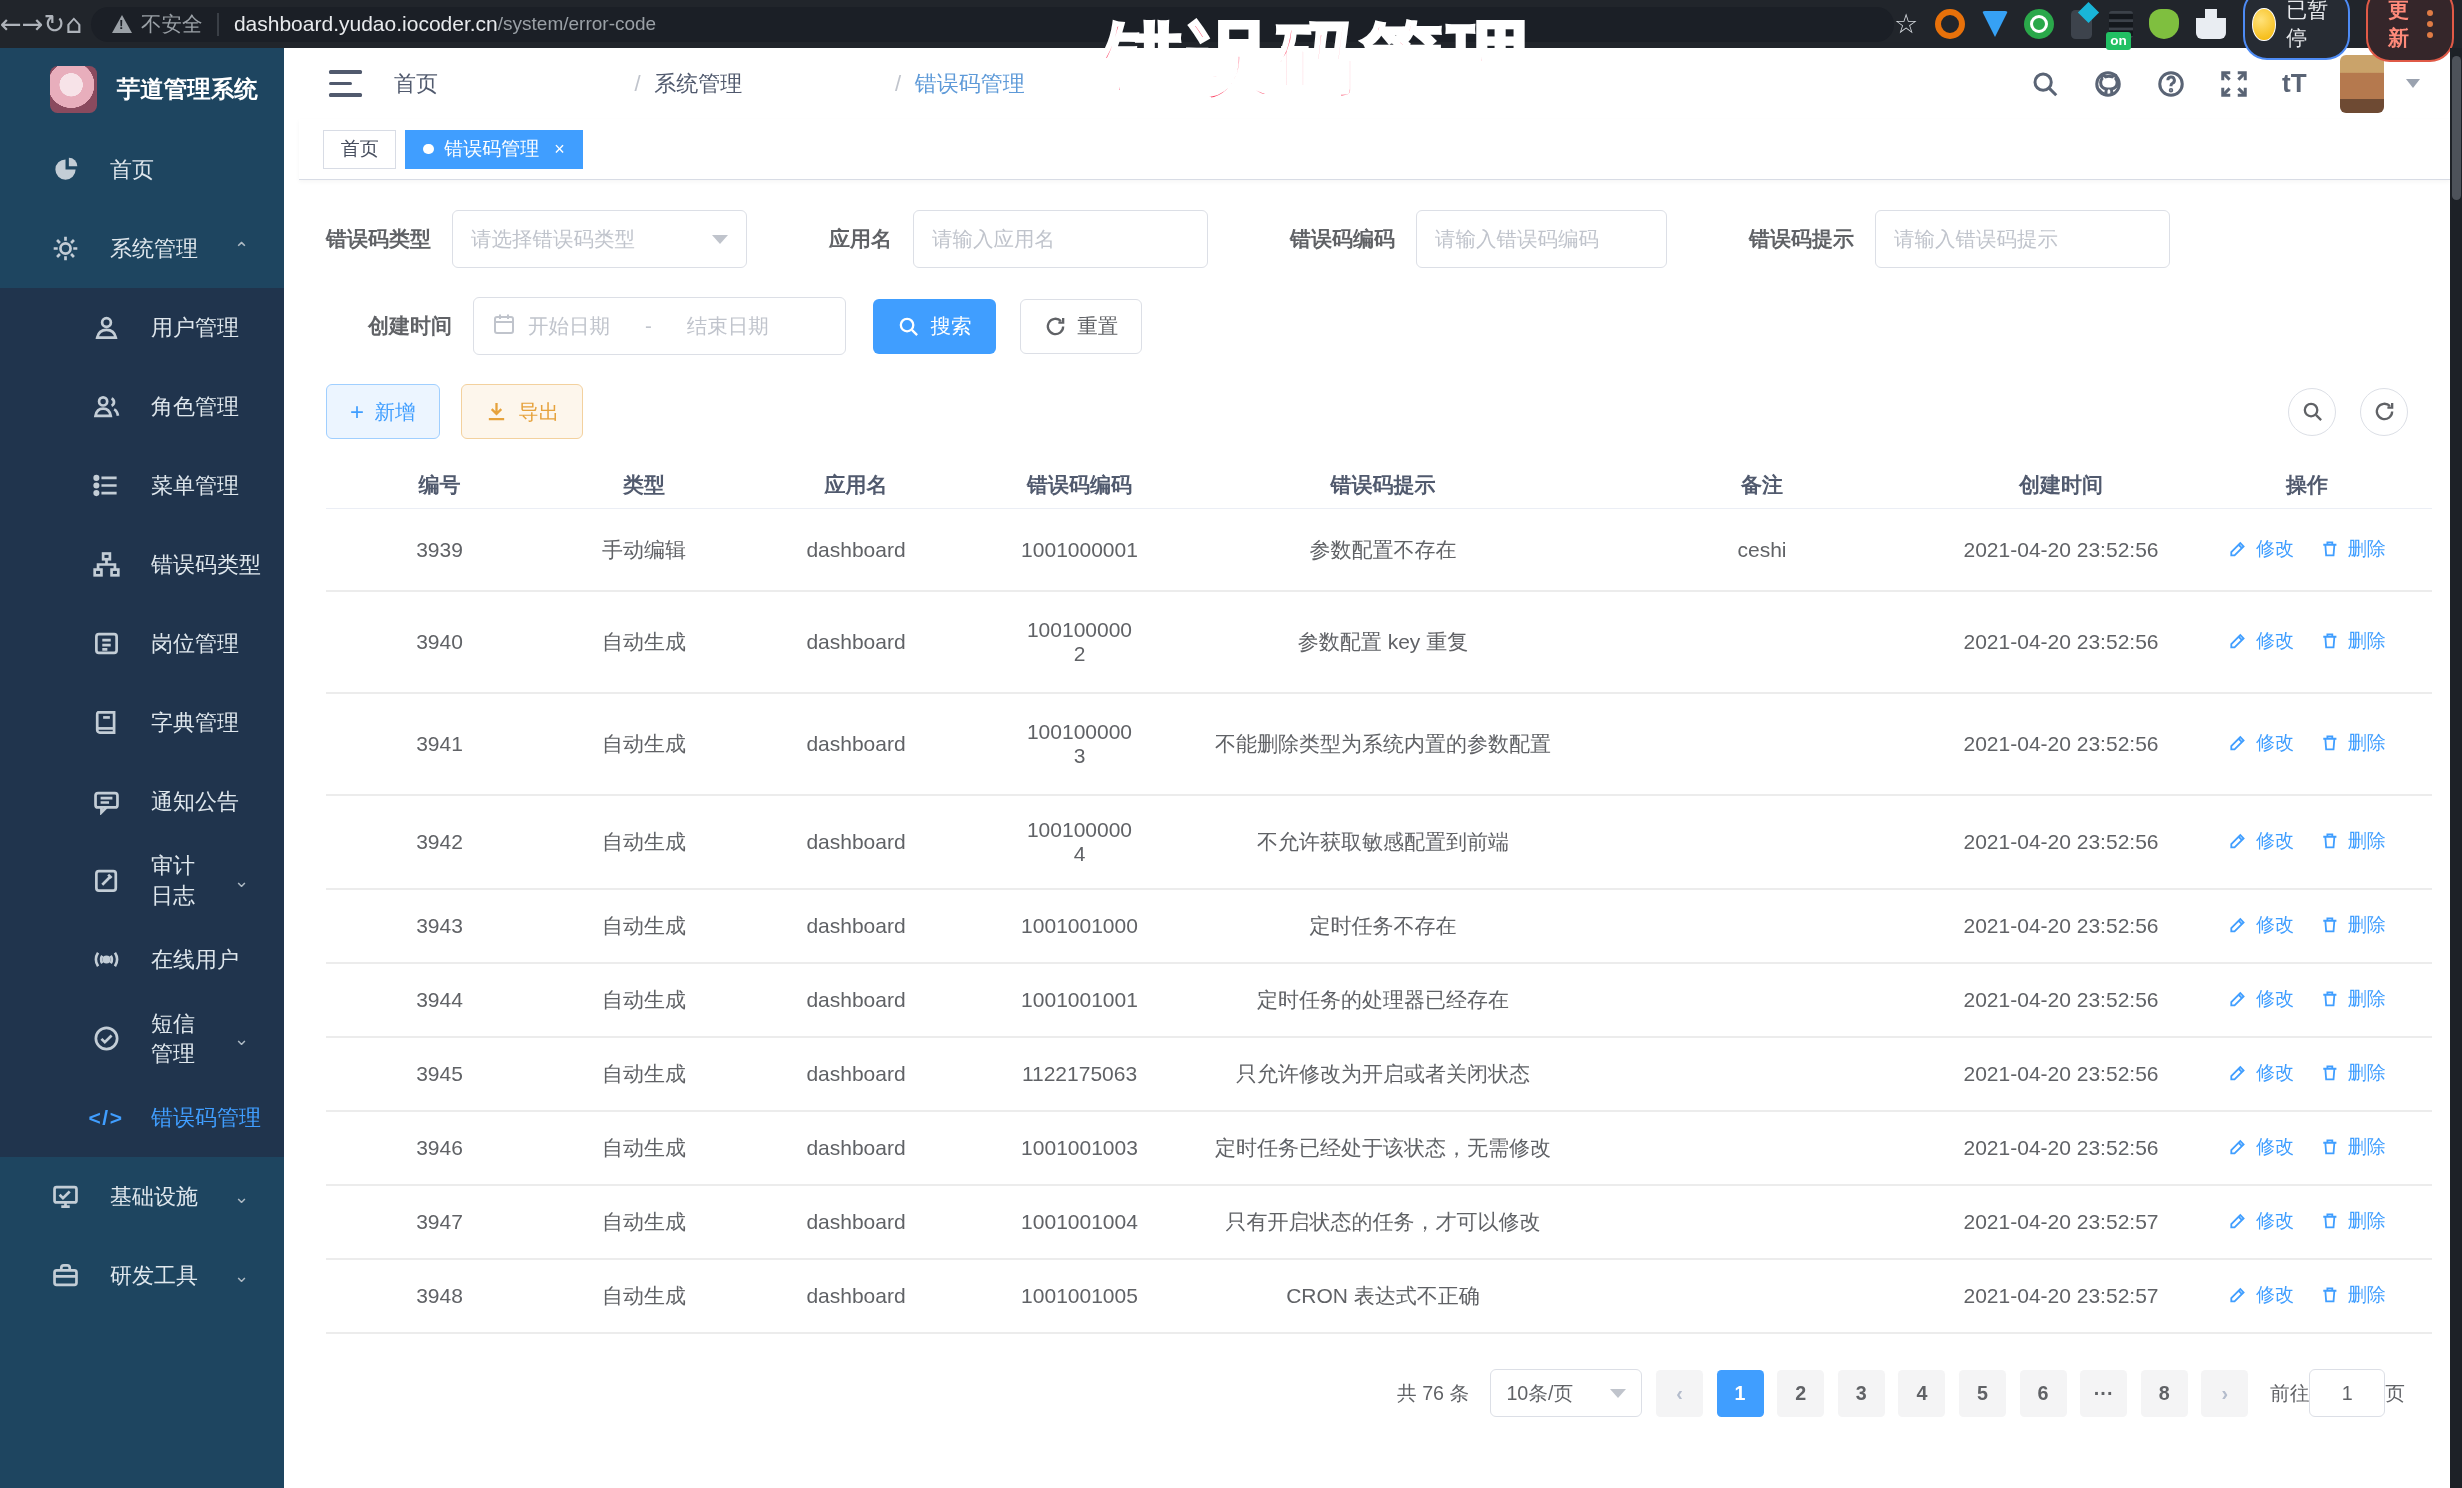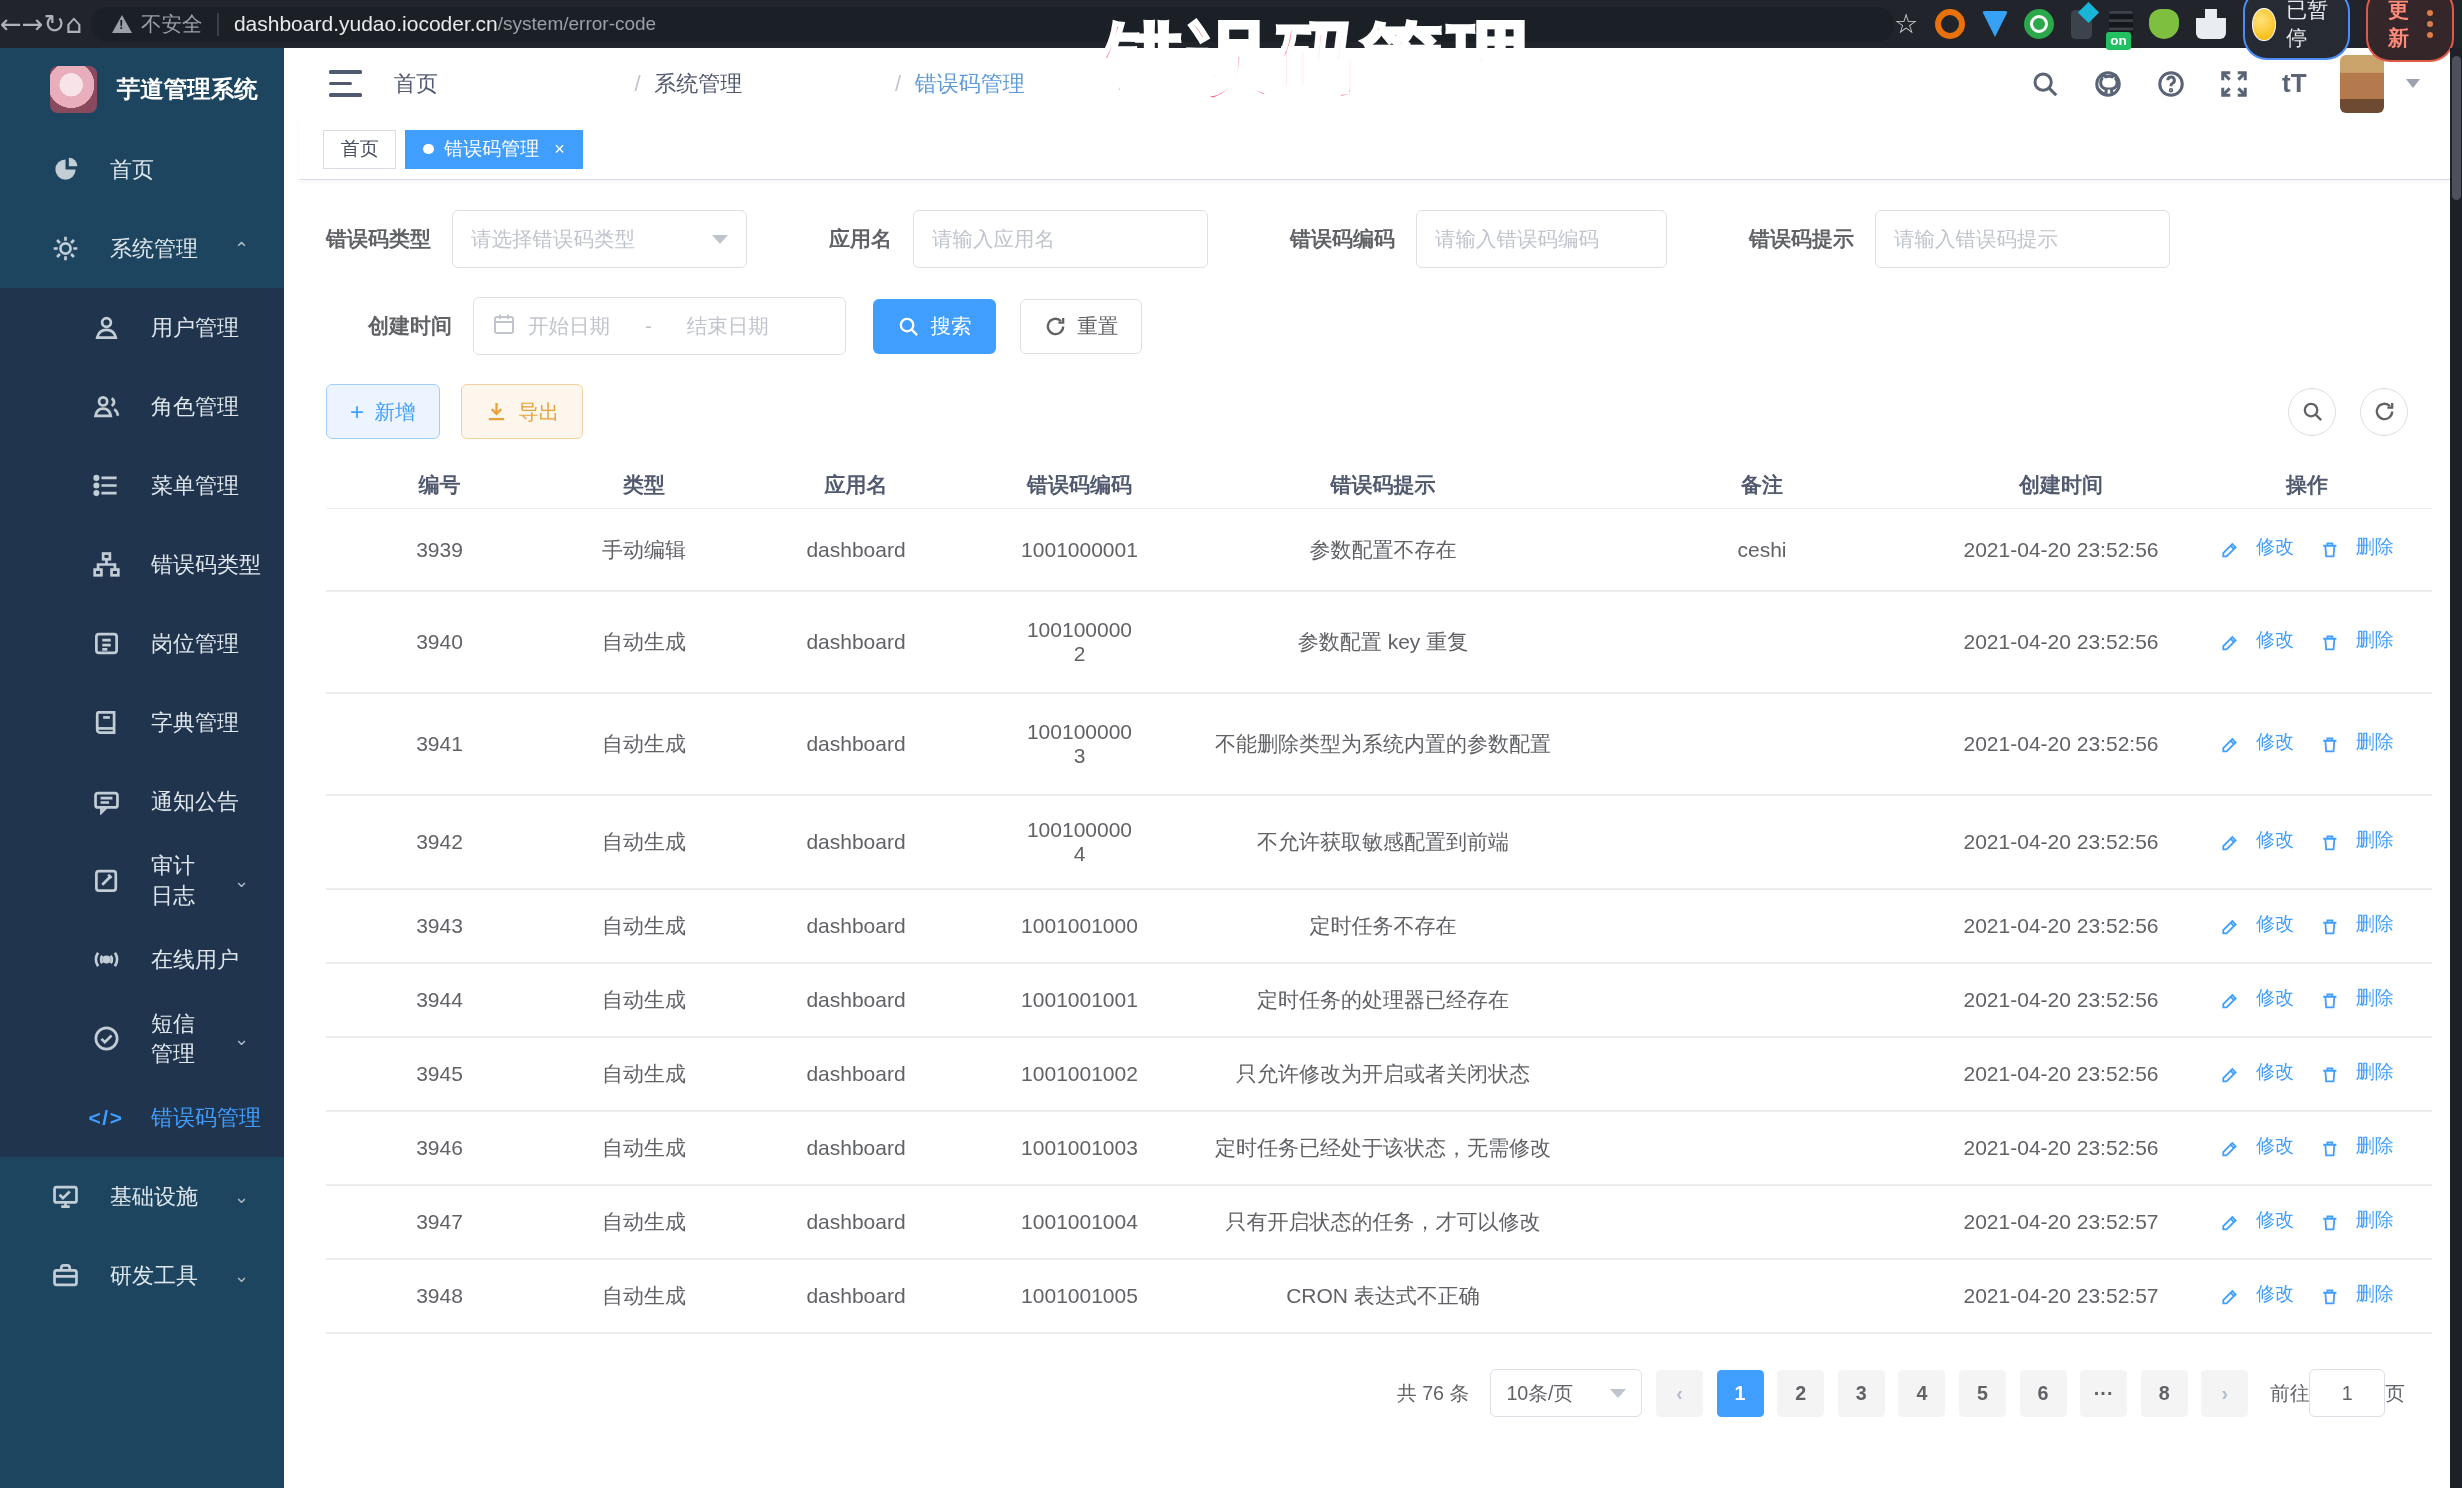--- a/index.html
+++ b/index.html
@@ -126,21 +126,21 @@
   .circle-btn svg { width:23px; height:23px; stroke:#606266; fill:none; stroke-width:2.4; }
 
   
   .table { width:2106px; font-size:21px; color:#606266; }
   .t-row { display:flex; align-items:center; border-bottom:2.3px solid #ececec; }
   .t-head { border-bottom:1.5px solid #ebeef5; color:#515a6e; font-weight:bold; height:47px; }
   .t-head .cell { padding:0 7.6px; }
   .cell { text-align:center; padding:7.6px; }
   .c1{width:227px;} .c2{width:182px;} .c3{width:242px;} .c4{width:205px; white-space:pre-line;}
   .c5{width:402px;} .c6{width:356px;} .c7{width:242px;} .c8{width:250px;}
-  .op-link { color:#409eff; font-size:19px; display:inline-flex; align-items:flex-end; gap:16px; cursor:pointer; }
+  .op-link { color:#409eff; font-size:19px; display:inline-flex; align-items:center; gap:8px; cursor:pointer; }
   .op-link svg { width:19.7px; height:19.7px; stroke:#409eff; fill:none; stroke-width:2.2; }
   .op-gap { display:inline-block; width:26px; }
   .h96{height:74px;} .h110{height:83px;} .h134{height:102px;} .h124{height:94px;}
 
   
   .pager { display:flex; align-items:center; justify-content:flex-end; gap:13.6px;
     margin-top:35px; font-size:19.7px; color:#606266; padding-right:18px; }
   .pg-total { margin-right:7.6px; }
   .pg-size { width:152px; height:48px; border:1.5px solid #dcdfe6; border-radius:6px;
     display:flex; align-items:center; padding:0 15px; color:#606266; background:#fff; }
@@ -622,21 +622,21 @@
               <svg viewBox="0 0 24 24">
                 <path d="M4 7h16M9 7V4h6v3M6.5 7l1 13h9l1-13"></path>
               </svg>
               <span>删除</span>
             </span></span>
       </div>
       <div class="t-row h96">
         <span class="cell c1">3945</span>
           <span class="cell c2">自动生成</span>
           <span class="cell c3">dashboard</span>
-          <span class="cell c4">1001001002</span>
+          <span class="cell c4">1122175063</span>
           <span class="cell c5">只允许修改为开启或者关闭状态</span>
           <span class="cell c6"></span>
           <span class="cell c7">2021-04-20 23:52:56</span>
         <span class="cell c8"><span class="op-link">
               <svg viewBox="0 0 24 24">
                 <path d="M4 20h4l11-11-4-4L4 16z"></path>
                 <path d="M13 7l4 4"></path>
               </svg>
               <span>修改</span>
             </span><span class="op-gap"></span><span class="op-link">

